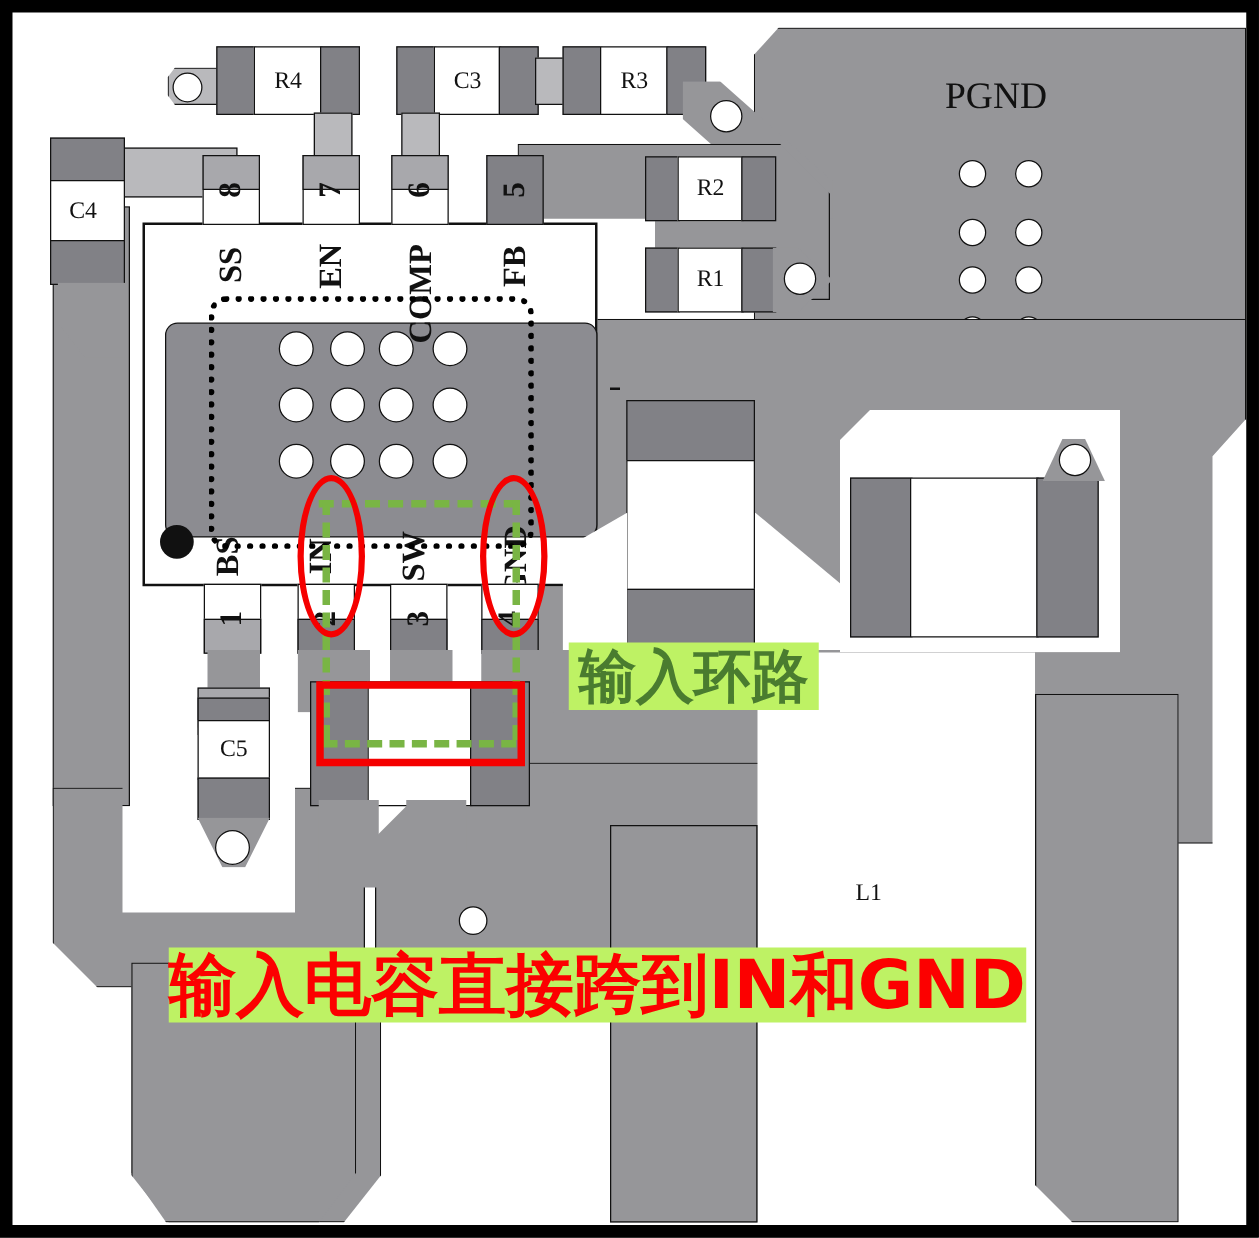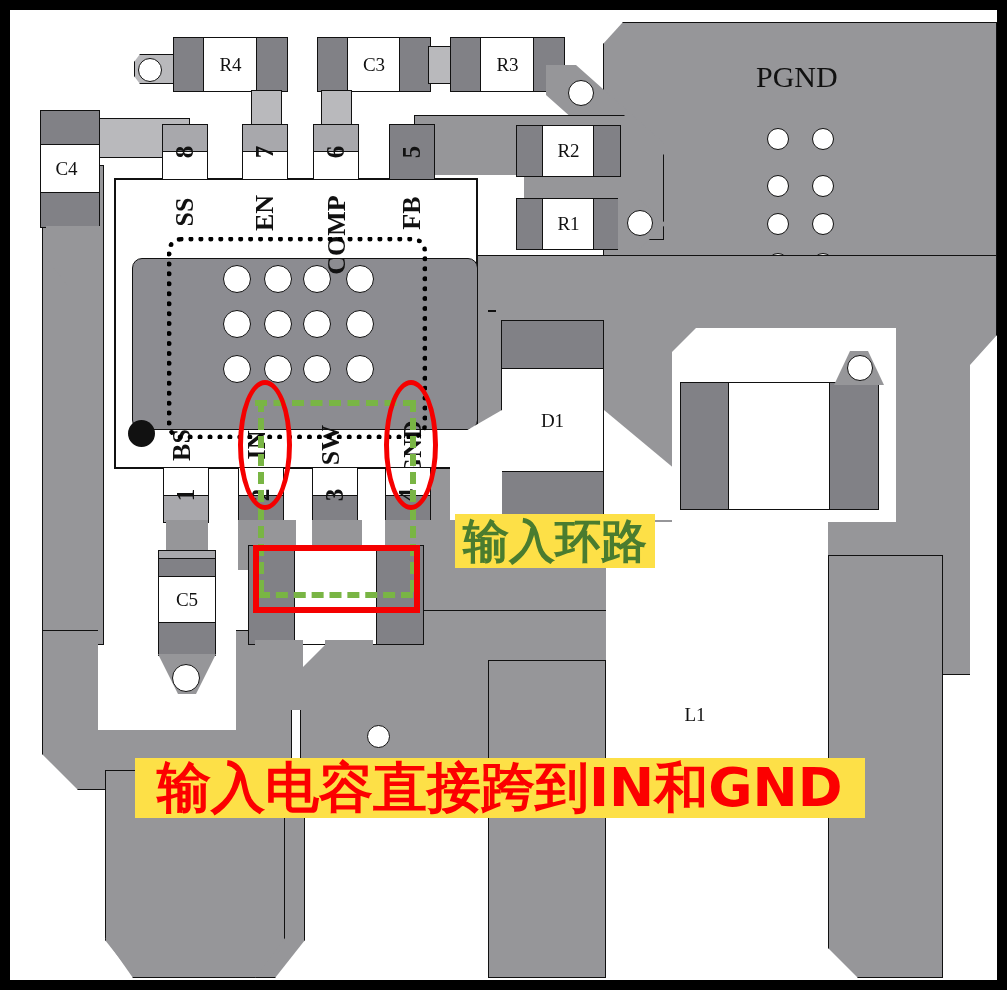--- a/index.html
+++ b/index.html
@@ -33,24 +33,24 @@
           transform:rotate(-90deg);transform-origin:center center;white-space:nowrap;
           display:flex;align-items:center;justify-content:center;}
 
   
   .ell{position:absolute;border:5px solid #f50000;border-radius:50%;box-sizing:border-box;}
   .redrect{position:absolute;border:6px solid #f50000;box-sizing:border-box;}
   .dash-v{position:absolute;width:0;border-left:6px dashed #79b544;}
   .dash-h{position:absolute;height:0;border-top:6px dashed #79b544;}
   .dotted-box{position:absolute;border:5px dotted #000;border-radius:14px;box-sizing:border-box;}
 
-  .ann{position:absolute;background:#fde047;white-space:nowrap;line-height:1;
+  .ann{position:absolute;background:#bef264;white-space:nowrap;line-height:1;
        font-family:"DejaVu Sans",sans-serif;}
   .ann-green{color:#4a7c2f;font-size:46px;padding:4px 8px;font-weight:bold;}
-  .ann-red{color:#fc0000;font-size:54px;padding:3px 22px;font-weight:bold;}
+  .ann-red{color:#fc0000;font-size:54px;padding:3px 0;font-weight:bold;}
   .pgnd{position:absolute;font-family:"Liberation Serif",serif;font-size:30px;color:#111;}
 </style>
 </head>
 <body>
 
 <div id="stage">
 <div id="board">
 
   <div class="cu pour" style="left:593px;top:12px;width:394px;height:300px;clip-path:polygon(20px 0,394px 0,394px 300px,40px 300px,0 262px,0 22px);"></div>
   <div class="pgnd" style="left:746px;top:50px;">PGND</div>
@@ -190,21 +190,20 @@
 
   <div class="cu pad" style="left:238px;top:535px;width:48px;height:100px;"></div>
   <div class="cu body" style="left:284px;top:535px;width:84px;height:100px;"></div>
   <div class="cu pad" style="left:366px;top:535px;width:48px;height:100px;"></div>
 
   <div class="cu pour-nb" style="left:245px;top:630px;width:48px;height:70px;"></div>
   <div class="cu pour-nb" style="left:315px;top:630px;width:48px;height:40px;"></div>
 
   <div class="cu pad" style="left:491px;top:310px;width:103px;height:50px;"></div>
   <div class="cu body" style="left:491px;top:358px;width:103px;height:105px;"></div>
-  <div class="lbl lbl-h" style="left:491px;top:358px;width:103px;height:105px;">D1</div>
   <div class="cu pad" style="left:491px;top:461px;width:103px;height:50px;"></div>
 
   <div class="cu white" style="left:594px;top:400px;width:120px;height:110px;clip-path:polygon(0 0,120px 100px,120px 110px,0 110px);"></div>
   <div class="cu white" style="left:440px;top:400px;width:52px;height:110px;clip-path:polygon(52px 0,52px 110px,0 110px,0 30px);"></div>
 
   <div class="cu white" style="left:662px;top:318px;width:224px;height:194px;clip-path:polygon(24px 0,224px 0,224px 194px,0 194px,0 24px);"></div>
   <div class="cu pad" style="left:670px;top:372px;width:50px;height:128px;"></div>
   <div class="cu body" style="left:718px;top:372px;width:103px;height:128px;"></div>
   <div class="cu pad" style="left:819px;top:372px;width:50px;height:128px;"></div>
   <div class="cu pour-nb" style="left:824px;top:341px;width:50px;height:34px;clip-path:polygon(16px 0,34px 0,50px 34px,0 34px);"></div>

